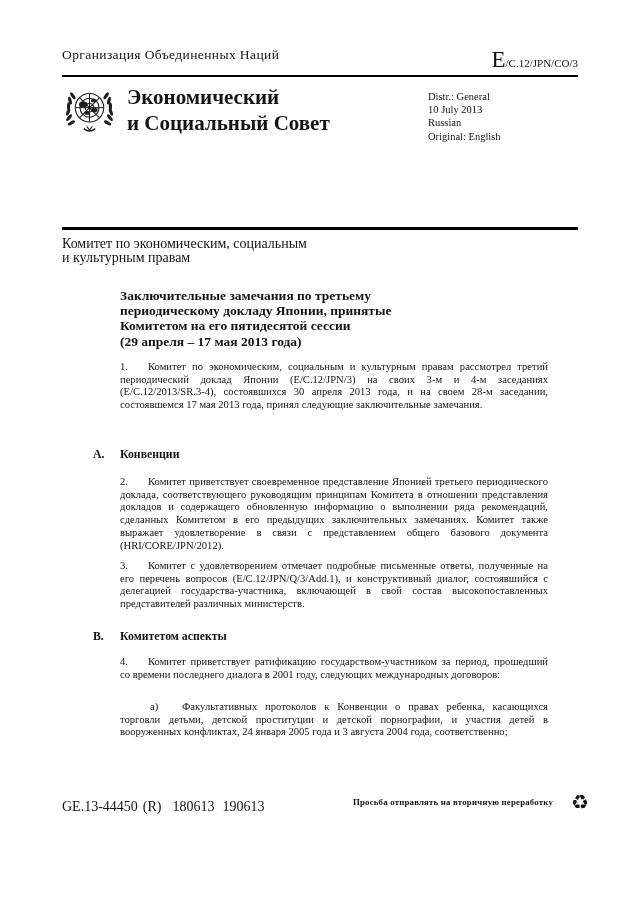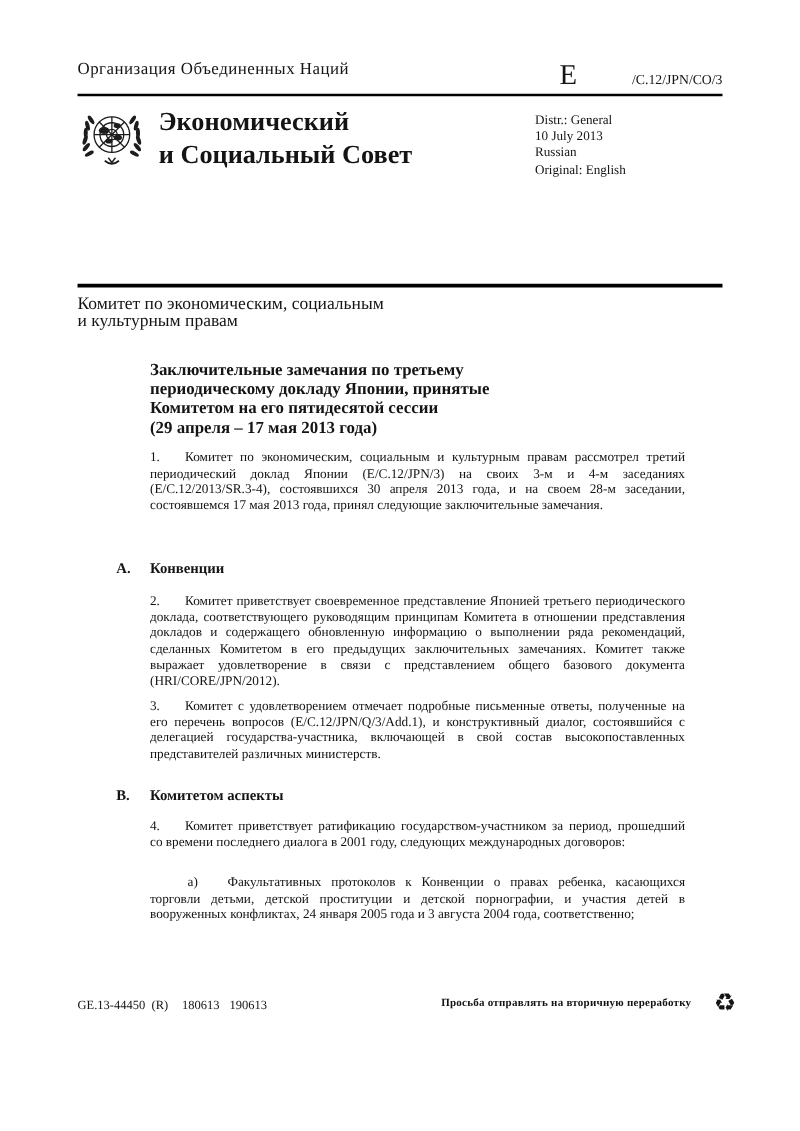--- a/index.html
+++ b/index.html
@@ -4,21 +4,21 @@
 <style>
   * { margin:0; padding:0; box-sizing:border-box; }
   html, body { width:640px; height:905px; background:#ffffff; overflow:hidden; }
   body { font-family:"Liberation Serif","DejaVu Serif",serif; color:#141414; position:relative; }
   .abs { position:absolute; }
 
   
   .org-name { left:62px; top:47px; font-size:13.5px; letter-spacing:0.4px; }
   .doc-symbol { right:62px; top:48px; text-align:right; white-space:nowrap; }
   .doc-symbol .big-e { font-size:23px; line-height:23px; }
-  .doc-symbol .sym-rest { font-size:11px;margin-left:44px; }
+  .doc-symbol .sym-rest { font-size:11px; }
   .header-rule { left:62px; right:62px; top:75px; border-top:2px solid #000; }
 
   
   .emblem { left:61px; top:84px; width:57px; height:55px; }
   .council-name { left:127px; top:84px; font-size:21px; font-weight:bold; line-height:26px; white-space:pre-line; }
   .distr-block { left:428px; top:90px; font-size:10.5px; line-height:13.2px; }
 
   
   .thick-rule { left:62px; right:62px; top:227px; border-top:3px solid #000; }
   .committee-heading { left:62px; top:237px; font-size:14px; font-weight:normal; line-height:13.5px; white-space:pre-line; }
@@ -34,21 +34,21 @@
 
   .section-heading { left:93px; font-size:11.8px; font-weight:bold; }
   .sec-a { top:447px; }
   .sec-b { top:629px; }
   .section-label { display:inline-block; width:27px; }
 
   .list-item { left:120px; width:428px; top:701px; font-size:10.6px; line-height:12.7px; text-align:justify; text-indent:30px; }
   .li-label { display:inline-block; width:32px; text-indent:0; }
 
   
-  .footer-left { left:62px; top:799px; font-size:10px; white-space:nowrap; }
+  .footer-left { left:62px; top:799px; font-size:14px; white-space:nowrap; }
   .footer-left .seg-ge { margin-right:5px; }
   .footer-left .seg-r { margin-right:11px; }
   .footer-left .seg-d1 { margin-right:8px; }
   .footer-right { right:51px; top:792px; display:flex; align-items:center; gap:18px; }
   .recycle-text { font-size:8.8px; font-weight:bold; letter-spacing:0.2px; }
   .recycle-icon { font-size:20px; line-height:1; font-family:"DejaVu Sans",sans-serif; }
 </style>
 </head>
 <body>
 

